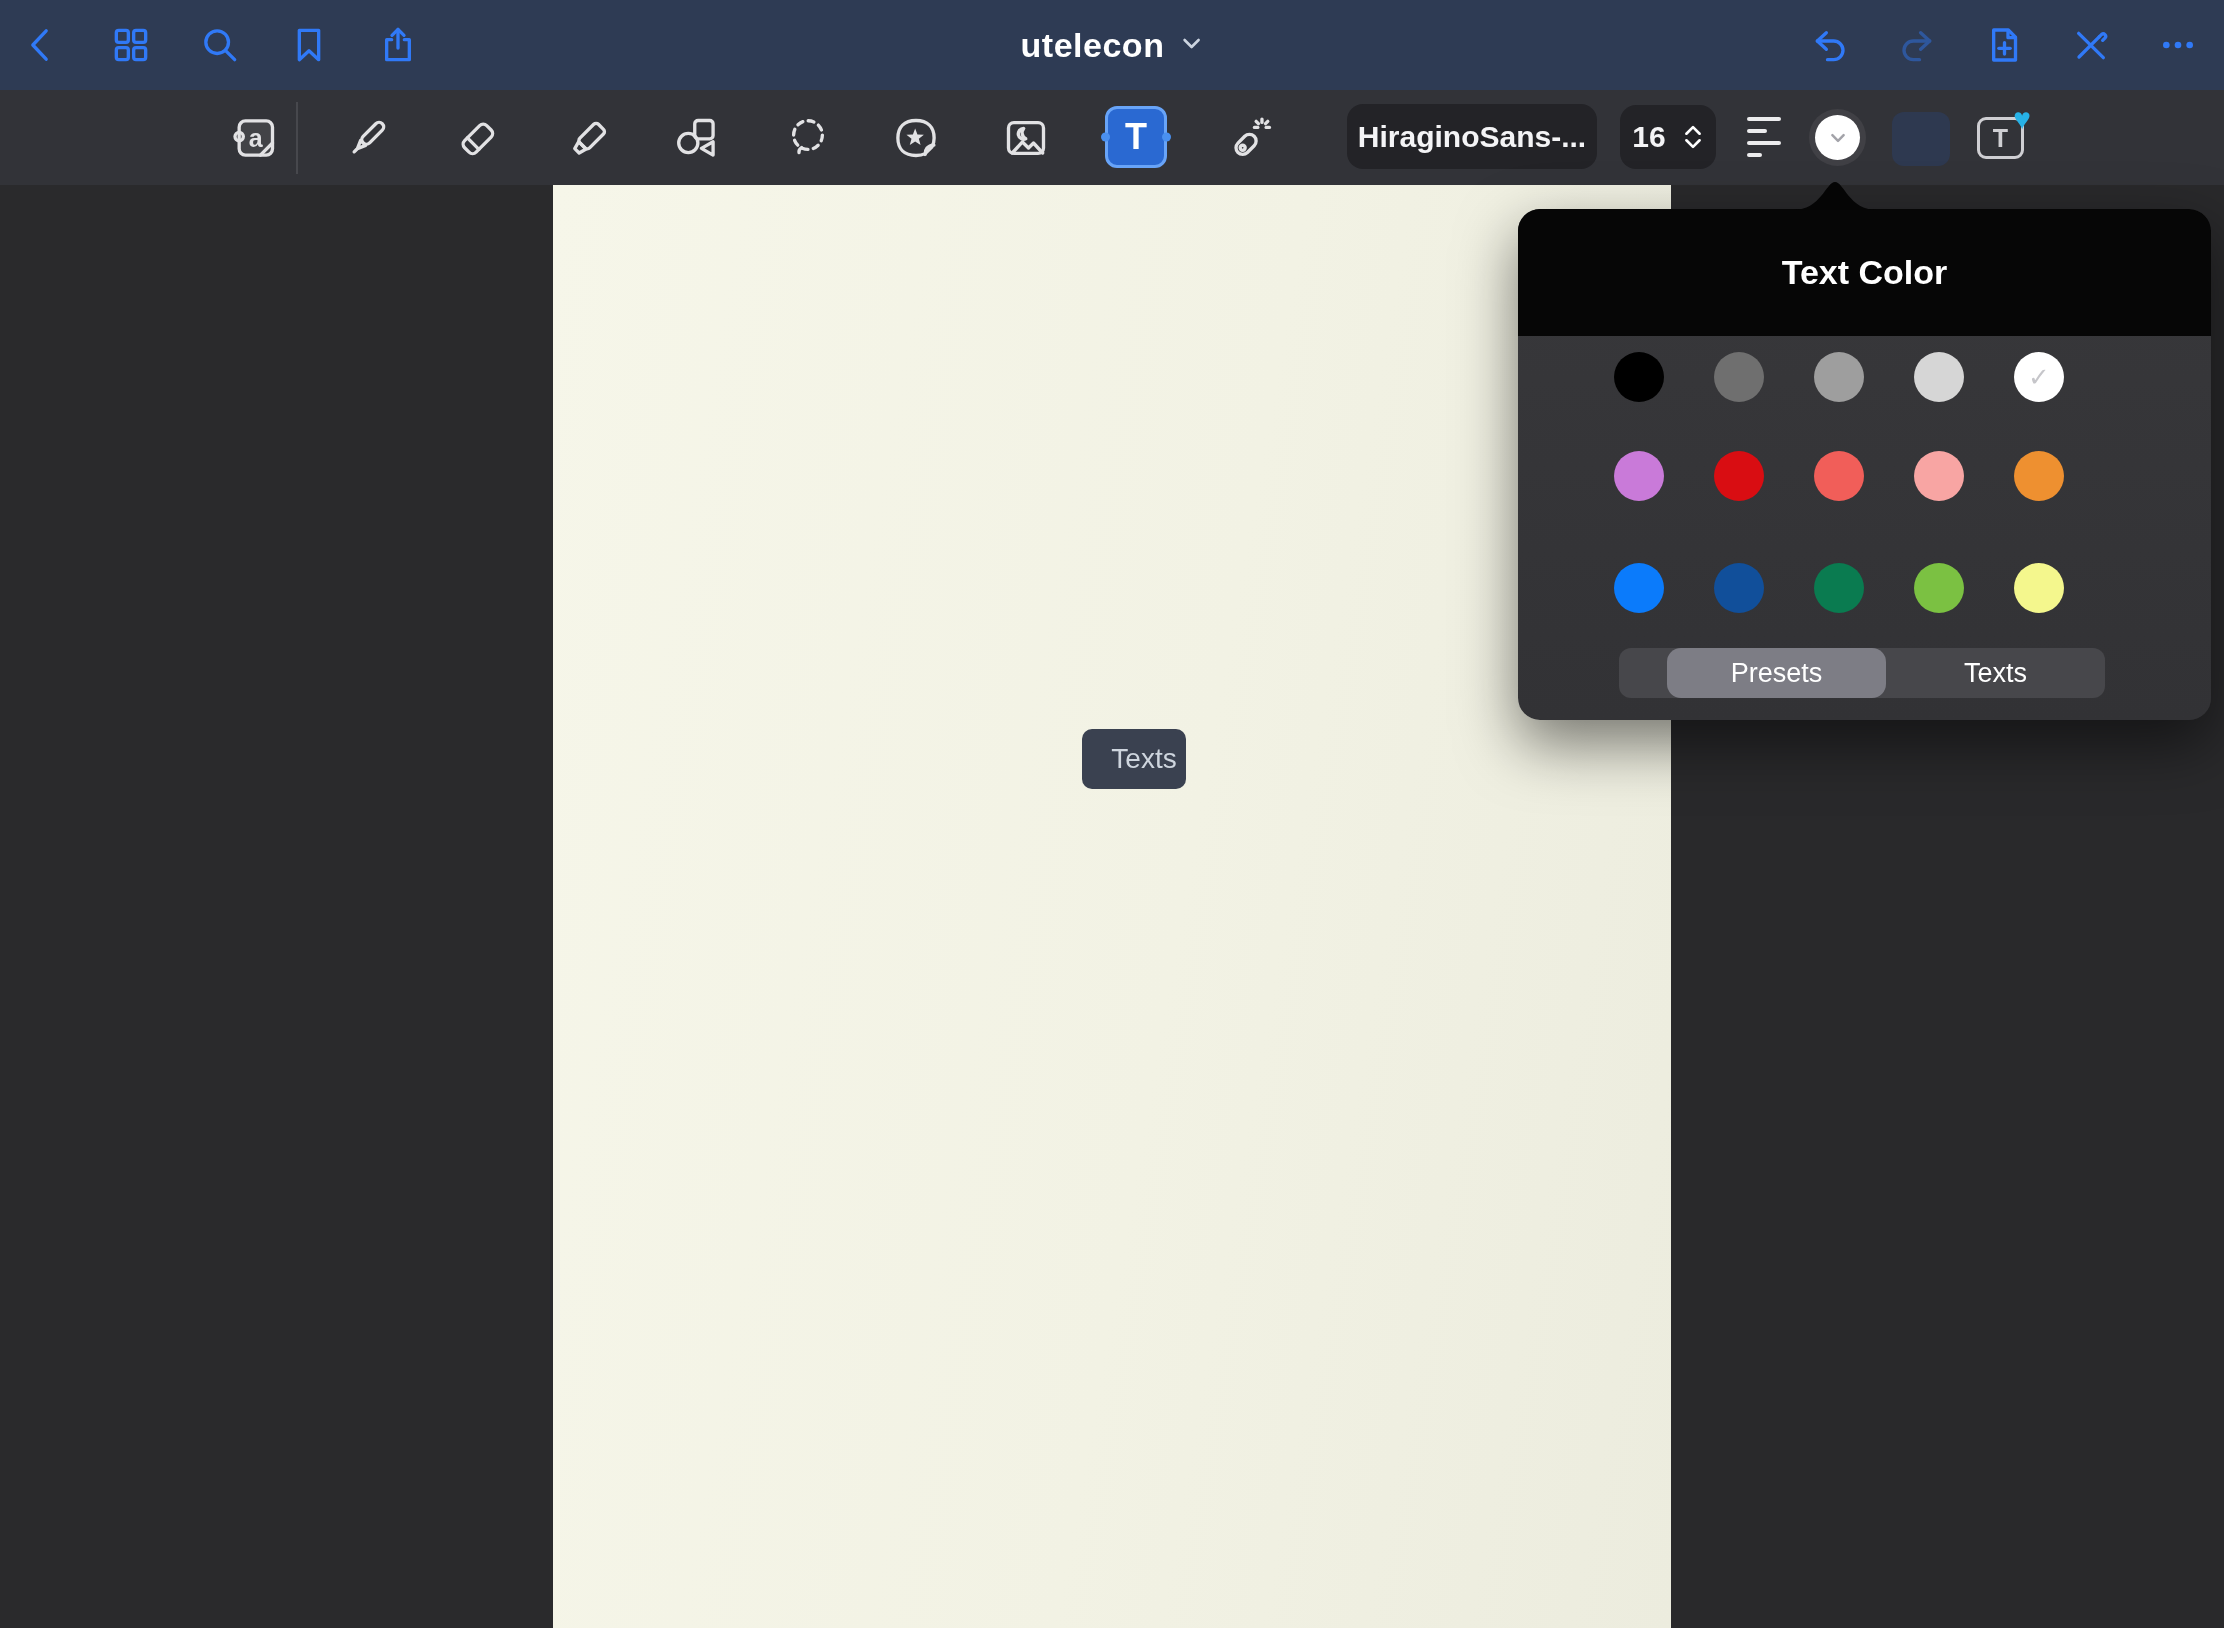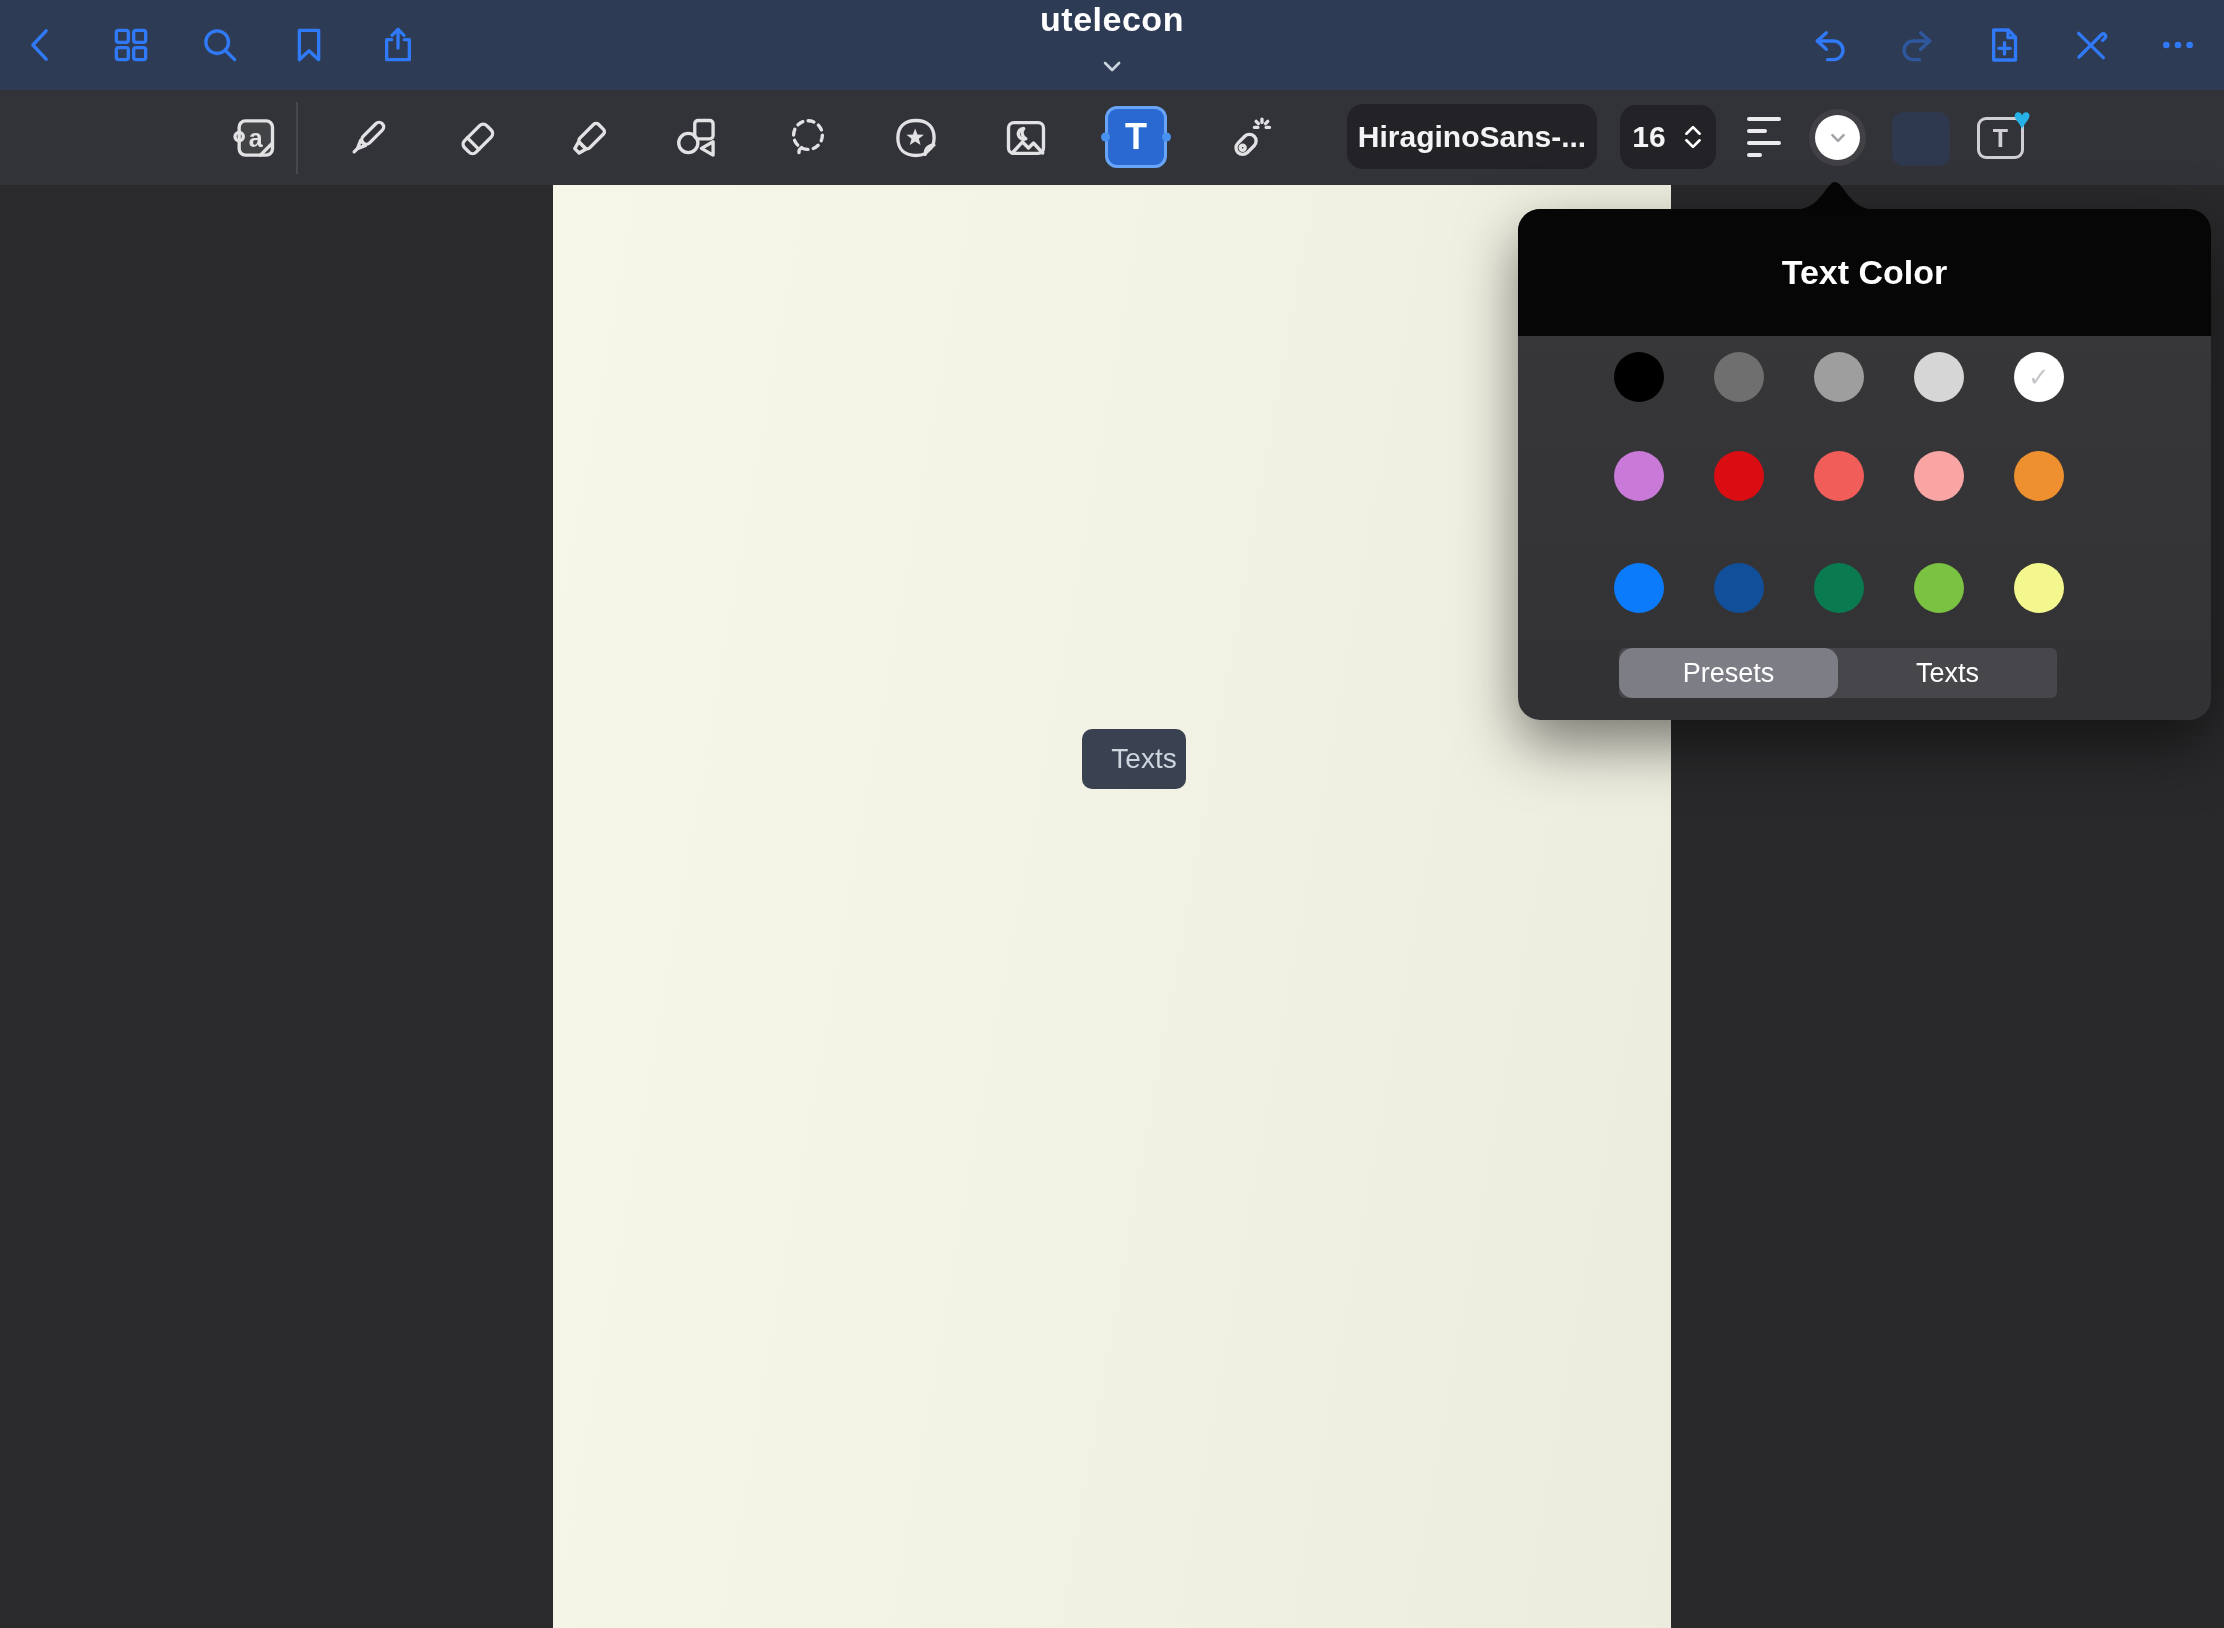--- a/index.html
+++ b/index.html
@@ -9,21 +9,21 @@
   
   .topbar{position:absolute;left:0;top:0;width:2224px;height:90px;background:#2e3b54;}
   .nav-group{position:absolute;top:0;height:90px;display:flex;align-items:center;}
   .nav-left{left:20px;gap:45px;}
   .nav-right{right:24px;gap:43px;}
   .nav-btn{width:44px;height:44px;display:flex;align-items:center;justify-content:center;color:#3079f7;}
   .nav-btn svg{width:40px;height:40px;stroke:currentColor;fill:none;stroke-width:2;
                stroke-linecap:round;stroke-linejoin:round;}
   .nav-btn.dim{opacity:.45;}
   .title-group{position:absolute;left:50%;top:0;height:90px;transform:translateX(-50%);
-               display:flex;align-items:center;gap:15px;flex-direction:column;}
+               display:flex;align-items:center;gap:15px;}
   .doc-title{color:#ffffff;font-size:34px;font-weight:700;letter-spacing:.5px;}
   .title-chevron svg{width:24px;height:24px;stroke:#ccd4e0;fill:none;stroke-width:2.6;
                      stroke-linecap:round;stroke-linejoin:round;}
 
   
   .toolbar{position:absolute;left:0;top:90px;width:2224px;height:95px;background:#323338;}
   .tool{position:absolute;top:20px;width:56px;height:56px;display:flex;align-items:center;
         justify-content:center;color:#e2e2e4;}
   .tool svg{width:50px;height:50px;stroke:currentColor;fill:none;stroke-width:1.6;
             stroke-linecap:round;stroke-linejoin:round;}
@@ -73,21 +73,21 @@
   .popover{position:absolute;left:1518px;top:209px;width:693px;height:511px;border-radius:22px;
            background:linear-gradient(#38383b,#323235);overflow:hidden;z-index:50;
            box-shadow:0 24px 60px rgba(0,0,0,.5);}
   .pop-header{height:127px;background:#060606;display:flex;align-items:center;justify-content:center;
               color:#ffffff;font-size:34px;font-weight:600;}
   .pop-body{position:relative;height:384px;}
   .swatch{position:absolute;width:50px;height:50px;border-radius:50%;}
   .swatch .check{position:absolute;inset:0;display:flex;align-items:center;justify-content:center;
                  color:#c6c6ca;font-size:26px;}
   .segmented{position:absolute;left:101px;top:312px;width:438px;height:50px;background:#47474b;
-             border-radius:6px;display:flex;overflow:hidden;}
+             border-radius:12px;display:flex;overflow:hidden;padding-left:48px;}
   .seg{flex:1;display:flex;align-items:center;justify-content:center;color:#ffffff;font-size:27px;}
   .seg.selected{background:#7d7d85;border-radius:14px;}
 </style>
 </head>
 <body>
 
 <div class="screen">
 
   <div class="topbar">
     <div class="nav-group nav-left">

